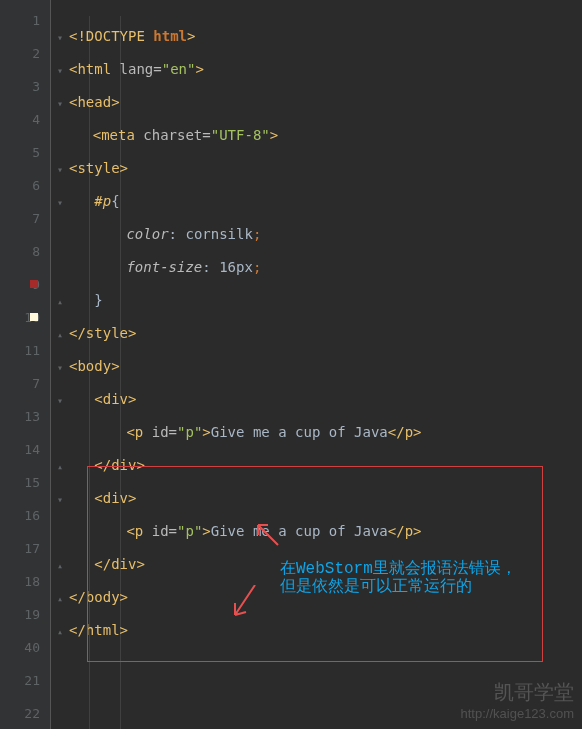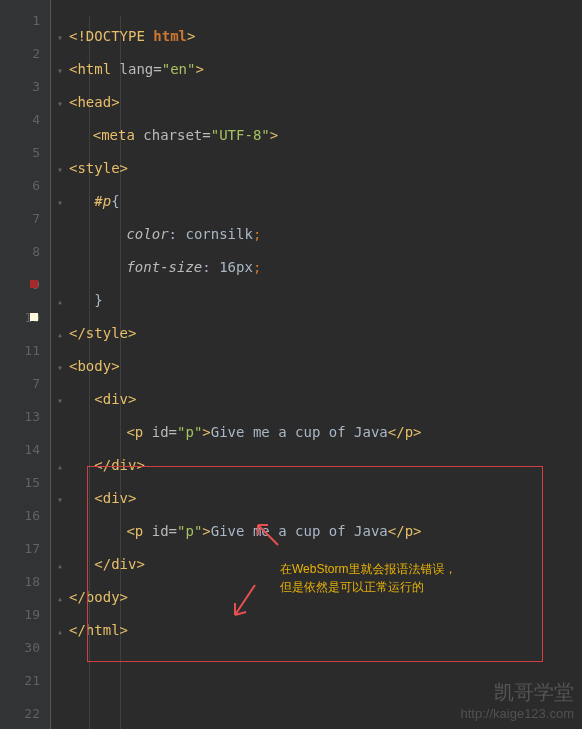--- a/index.html
+++ b/index.html
@@ -75,24 +75,24 @@
   position: absolute;
   border: 1px solid #d04040;
   left: 87px;
   top: 466px;
   width: 456px;
   height: 196px;
   pointer-events: none;
 }
 .annotation {
   position: absolute;
-  color: #eab308;
-  font-size: 12px;
+  color: #0ea5e9;
+  font-size: 16px;
   line-height: 18px;
-  font-family: Liberation Sans, sans-serif;
+  font-family: Liberation Mono, monospace;
   pointer-events: none;
 }
 .arrow {
   position: absolute;
   pointer-events: none;
 }
 .watermark {
   position: absolute;
   right: 8px;
   bottom: 8px;
@@ -121,21 +121,21 @@
     <div class="gutter-line"><span>10</span><span class="marker cornsilk"></span></div>
     <div class="gutter-line">11</div>
     <div class="gutter-line">7</div>
     <div class="gutter-line">13</div>
     <div class="gutter-line">14</div>
     <div class="gutter-line">15</div>
     <div class="gutter-line">16</div>
     <div class="gutter-line">17</div>
     <div class="gutter-line">18</div>
     <div class="gutter-line">19</div>
-    <div class="gutter-line">30</div>
+    <div class="gutter-line">40</div>
     <div class="gutter-line">21</div>
     <div class="gutter-line">22</div>
   </div>
   <div class="sep"></div>
   <div class="code">
     <div class="guide" style="left:38px"></div>
     <div class="guide" style="left:69px"></div>
 
     <div class="code-line"><span class="fold">▾</span><span class="tag">&lt;!</span><span class="tag">DOCTYPE </span><span class="attr-valy">html</span><span class="tag">&gt;</span></div>
     <div class="code-line"><span class="fold">▾</span><span class="tag">&lt;html </span><span class="attr-name">lang=</span><span class="attr-val">"en"</span><span class="tag">&gt;</span></div>

